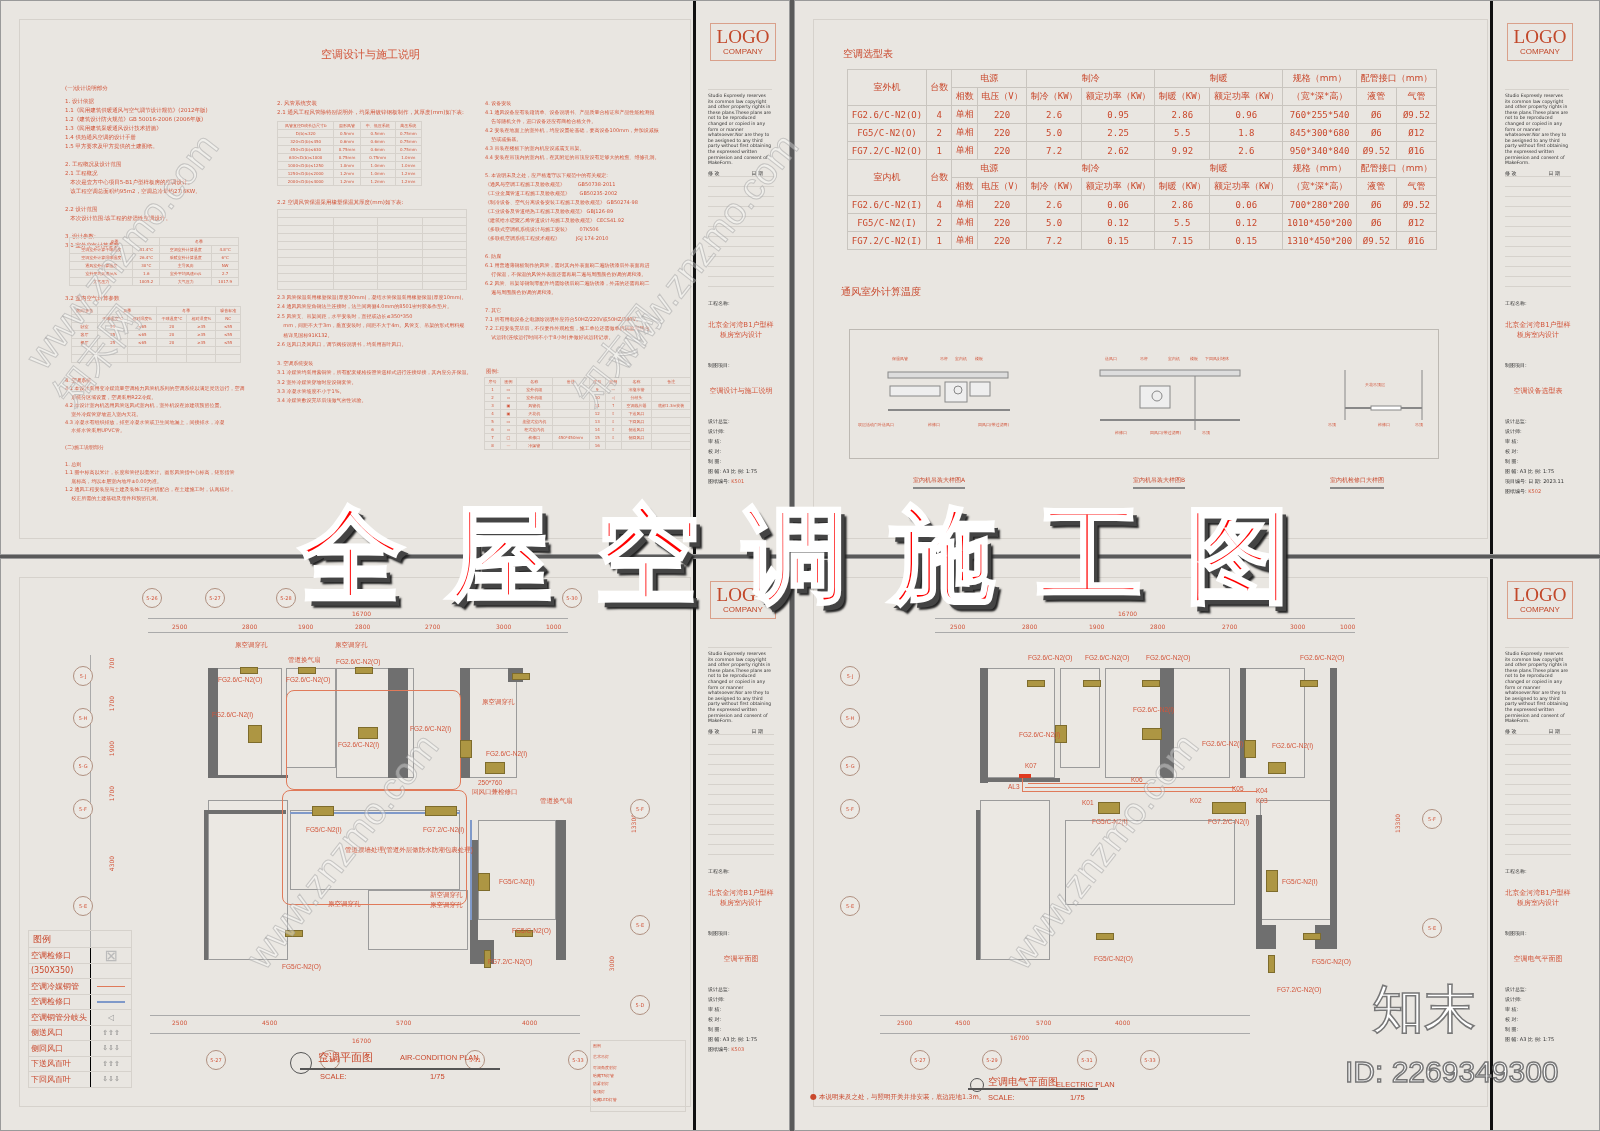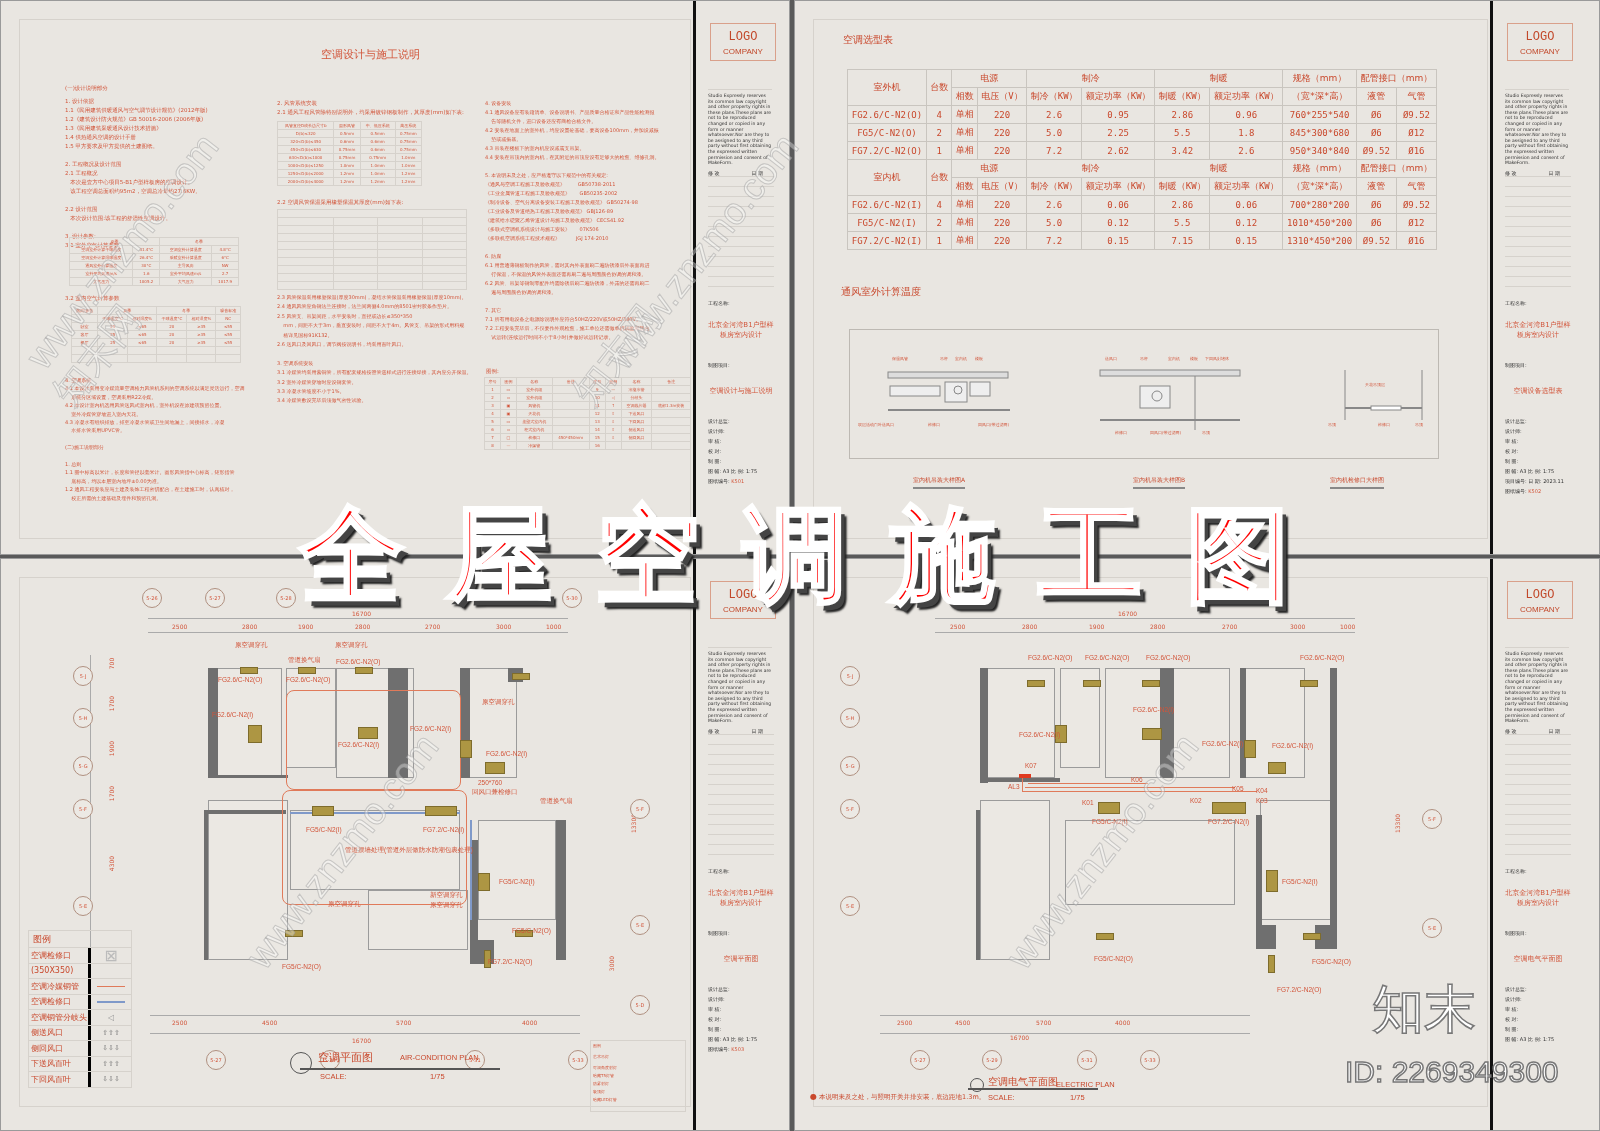--- a/index.html
+++ b/index.html
@@ -1,21 +1,21 @@
 <!DOCTYPE html>
 <html><head>
 <meta charset="utf-8">
 <style>
 *{box-sizing:border-box;margin:0;padding:0}
 body{width:1600px;height:1131px;background:#5a5a5a;font-family:"DejaVu Sans",sans-serif;position:relative;overflow:hidden}
 .sheet{position:absolute;background:#e9e6e1;border:1px solid #9a9a9a}
 .inner{position:absolute;border:1px solid #d6d2cc}
 .tb{position:absolute;top:0;bottom:0;width:86px;border-left:3px solid #111;padding:22px 8px 8px 12px}
 .logo{border:1px solid #d9a08a;color:#c2482a;text-align:center;padding:3px 0;width:66px;margin-left:2px}
-.logo .l1{font-size:12px;line-height:20px;font-family:Liberation Mono, monospace}
+.logo .l1{font-size:19px;line-height:20px;font-family:Liberation Serif, serif}
 .logo .l2{font-size:8px;line-height:10px;font-family:"Liberation Sans",sans-serif}
 .copy{font-size:4.5px;line-height:5.6px;color:#333;margin-top:28px;width:64px;border-top:1px solid #d6d2cc;padding-top:3px}
 .tbline{border-top:1px solid #d6d2cc;height:10px;width:66px}
 .tbl{font-size:5px;color:#333;margin-top:4px}
 .tbproj{font-size:7px;color:#d2553a;text-align:center;width:66px;margin:14px 0 22px;line-height:10px}
 .tbtitle{font-size:7px;color:#d2553a;text-align:center;width:66px;margin:18px 0 22px}
 .red{color:#d2553a}
 .doc-title{position:absolute;font-size:11px;color:#d2553a}
 .txt{position:absolute;font-size:5.5px;line-height:9px;color:#d2553a;white-space:pre}
 table.sel{position:absolute;border-collapse:collapse;font-size:9px;color:#c9482c;font-family:"DejaVu Sans Mono",monospace}
@@ -33,21 +33,21 @@
 .unit{position:absolute;background:#ad9643;border:1px solid #7e6c2c}
 .lbl{position:absolute;font-size:6.5px;color:#d2553a;white-space:nowrap;font-family:"Liberation Sans",sans-serif}
 .pipe{position:absolute;border:1px solid #e07a5a}
 .axis{position:absolute;width:20px;height:20px;border:1px solid #b09080;border-radius:50%;font-size:5px;color:#d2553a;display:flex;align-items:center;justify-content:center;background:#ece9e4}
 .dim{position:absolute;font-size:6px;color:#d2553a}
 .dimline{position:absolute;border-top:1px solid #aaa}
 .vdimline{position:absolute;border-left:1px solid #aaa}
 .vdim{position:absolute;font-size:6px;color:#d2553a;transform:rotate(-90deg)}
 .legend{position:absolute;left:28px;top:930px;width:104px;border:1px solid #d6d2cc}
 .legend .row{display:flex;height:15.5px;border-top:1px solid #d6d2cc;font-size:8px;color:#c9482c;align-items:center}
-.legend .row .n{width:62px;padding-left:2px;border-right:3px solid #000000;height:100%;display:flex;align-items:center}
+.legend .row .n{width:62px;padding-left:2px;border-right:1px solid #000000;height:100%;display:flex;align-items:center}
 .legend .row .s{flex:1;display:flex;align-items:center;justify-content:center}
 .ptitle{position:absolute;font-size:11px;color:#c9482c}
 .pen{position:absolute;font-size:7.5px;color:#c9482c;font-family:"Liberation Sans",sans-serif}
 .wm{position:absolute;font-size:38px;color:rgba(255,255,255,0.35);-webkit-text-stroke:1px rgba(160,160,160,0.5);transform:rotate(-52deg);white-space:nowrap;font-family:"Liberation Sans",sans-serif;pointer-events:none}
 .zm{position:absolute;color:#fff;-webkit-text-stroke:1.5px #777;font-family:"Liberation Sans",sans-serif}
 </style>
 </head>
 <body>
 
 <div class="sheet" style="left:0;top:0;width:790px;height:555px">
@@ -464,21 +464,21 @@
     <div class="tbl">审   核:</div>
     <div class="tbl">校   对:</div>
     <div class="tbl">制   图:</div>
     <div class="tbl"><span>图 幅: A3</span> <span>比 例: 1:75</span></div>
     <div class="tbl"><span>图纸编号:</span> <span class="red">K501</span></div>
   </div>
 </div>
 
 <div class="sheet" style="left:794px;top:0;width:806px;height:555px">
   <div class="inner" style="left:18px;top:18px;width:675px;height:520px"></div>
-  <div class="h2" style="left:48px;top:32px">空调选型表</div>
+  <div class="h2" style="left:48px;top:46px">空调选型表</div>
   <table class="sel" style="left:52px;top:68px;width:590px">
     <tbody>
         <tr>
       <td rowspan="2" style="font-family:'DejaVu Sans',sans-serif">室外机</td>
       <td rowspan="2" style="font-family:'DejaVu Sans',sans-serif">台数</td>
       <td colspan="2" style="font-family:'DejaVu Sans',sans-serif">电源</td>
       <td colspan="2" style="font-family:'DejaVu Sans',sans-serif">制冷</td>
       <td colspan="2" style="font-family:'DejaVu Sans',sans-serif">制暖</td>
       <td style="font-family:'DejaVu Sans',sans-serif">规格（mm）</td>
       <td colspan="2" style="font-family:'DejaVu Sans',sans-serif">配管接口（mm）</td>
@@ -520,21 +520,21 @@
           <td>Ø6</td>
           <td>Ø12</td>
         </tr>
     <tr>
           <td>FG7.2/C-N2(O)</td>
           <td>1</td>
           <td>单相</td>
           <td>220</td>
           <td>7.2</td>
           <td>2.62</td>
-          <td>3.42</td>
+          <td>9.92</td>
           <td>2.6</td>
           <td>950*340*840</td>
           <td>Ø9.52</td>
           <td>Ø16</td>
         </tr>
     <tr>
       <td rowspan="2" style="font-family:'DejaVu Sans',sans-serif">室内机</td>
       <td rowspan="2" style="font-family:'DejaVu Sans',sans-serif">台数</td>
       <td colspan="2" style="font-family:'DejaVu Sans',sans-serif">电源</td>
       <td colspan="2" style="font-family:'DejaVu Sans',sans-serif">制冷</td>

